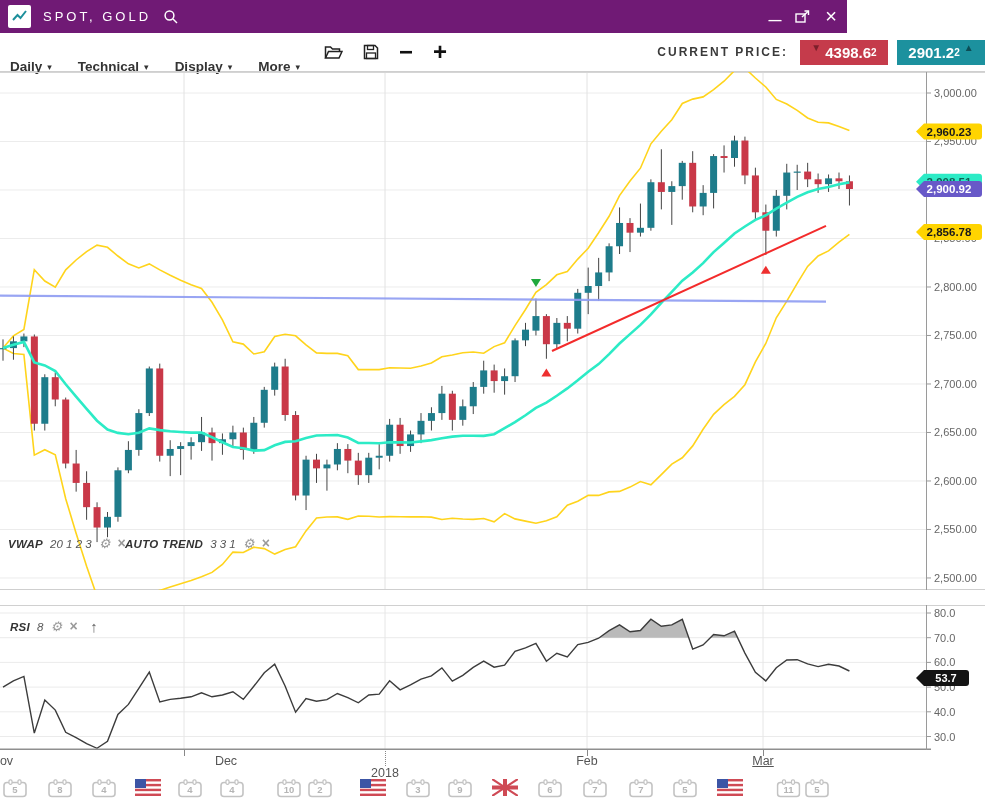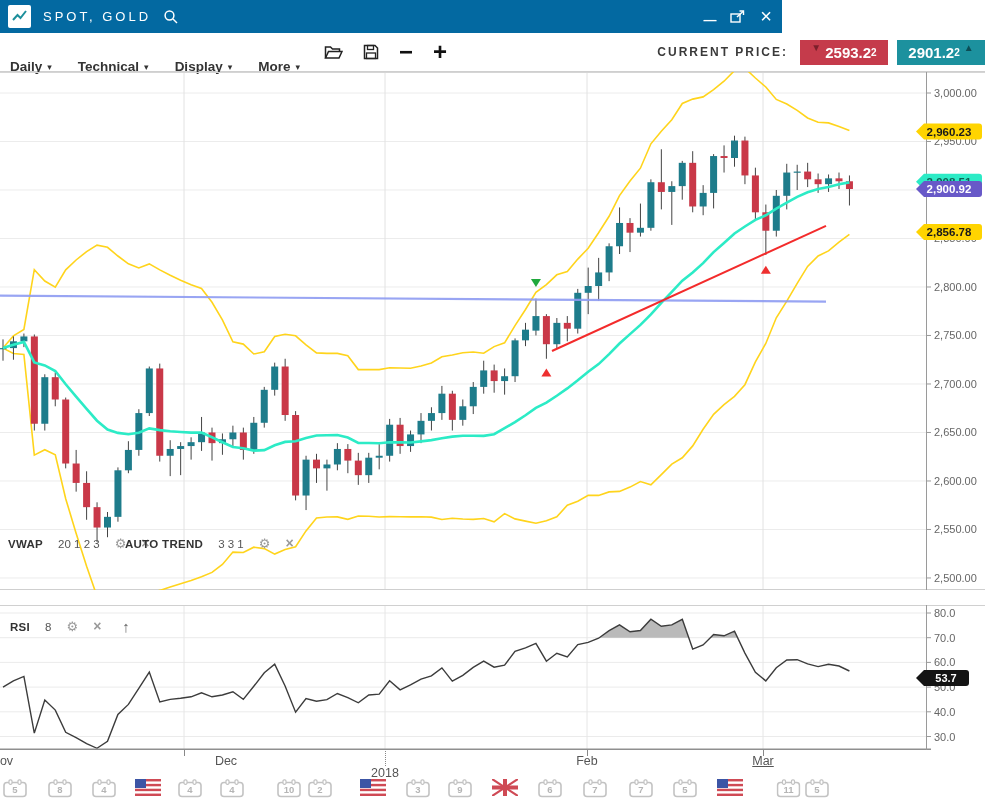--- a/index.html
+++ b/index.html
@@ -1,22 +1,22 @@
 <!DOCTYPE html>
 <html><head>
 <meta charset="utf-8">
 <style>
   * { margin:0; padding:0; box-sizing:border-box; }
   html,body { width:985px; height:805px; background:#fff; overflow:hidden;
     font-family:"Liberation Sans", sans-serif; }
   #app { position:relative; width:985px; height:805px; background:#fff; }
 
   
-  .titlebar { position:absolute; left:0; top:0; width:782px; height:33px;
-    background:#0369a1; display:flex; align-items:center; }
+  .titlebar { position:absolute; left:0; top:0; width:847px; height:33px;
+    background:#701a75; display:flex; align-items:center; }
   .logo-box { width:23px; height:23px; background:#fff; border-radius:2px;
     margin-left:8px; display:flex; align-items:center; justify-content:center; }
   .app-title { color:#fff; font-size:13px; letter-spacing:3px; font-weight:500;
     margin-left:12px; }
   .tb-search { margin-left:12px; display:flex; align-items:center; cursor:pointer; }
   .tb-spacer { flex:1; }
   .win-btn { color:#fff; width:24px; height:24px; display:flex; align-items:center;
     justify-content:center; margin-right:4px; cursor:pointer; font-size:15px; }
   .win-min { font-weight:700; font-size:13px; padding-top:6px; }
   .win-close { font-size:20px; font-weight:400; }
@@ -41,22 +41,22 @@
   .badge-ask { background:#1c919e; margin-right:0; }
   .arr { font-size:10px; line-height:10px; }
   .arr-down { color:#7c1f2b; margin-right:4px; transform:translateY(-4px); }
   .arr-up { color:#0c4d55; margin-left:4px; transform:translateY(-4px); }
 
   
   svg.pane { position:absolute; left:0; display:block; }
   #mainChart { top:72px; }
   #rsiChart  { top:605px; }
 
-  .ind-row { position:absolute; display:flex; align-items:center; gap:15px;
-    background:transparent; }
+  .ind-row { position:absolute; display:flex; align-items:center; gap:7px;
+    background:transparent;font-style:italic; }
   .ind-name { font-size:11.5px; font-weight:700; color:#333; letter-spacing:.3px; }
   .ind-params { font-size:11.5px; color:#555; }
   .ind-ico { color:#9a9a9a; font-size:13px; cursor:pointer; line-height:13px; }
   .ind-x { font-weight:700; font-size:14px; }
   .ind-up { color:#666; font-size:15px; margin-left:6px; }
   #vwap-row { left:8px; top:537px; }
   #trend-row { left:125px; top:537px; }
   #rsi-row { left:10px; top:620px; }
 
   
@@ -135,21 +135,21 @@
           <rect x="3.5" y="9" width="9" height="5.5" fill="none" stroke="#222" stroke-width="1.3"></rect>
         </svg>
       </span>
       <span class="ticon zoomglyph">−</span>
       <span class="ticon zoomglyph">+</span>
     </span>
     <span class="cp-wrap">
       <span class="cp-label">CURRENT PRICE:</span>
       <span class="badge badge-bid">
         <span class="arr arr-down">▼</span>
-        <span>2593.2</span>
+        <span>4398.6</span>
           <sub>2</sub>
       </span>
       <span class="badge badge-ask">
         <span>2901.2</span>
           <sub>2</sub>
         <span class="arr arr-up">▲</span>
       </span>
     </span>
   </div>
 

